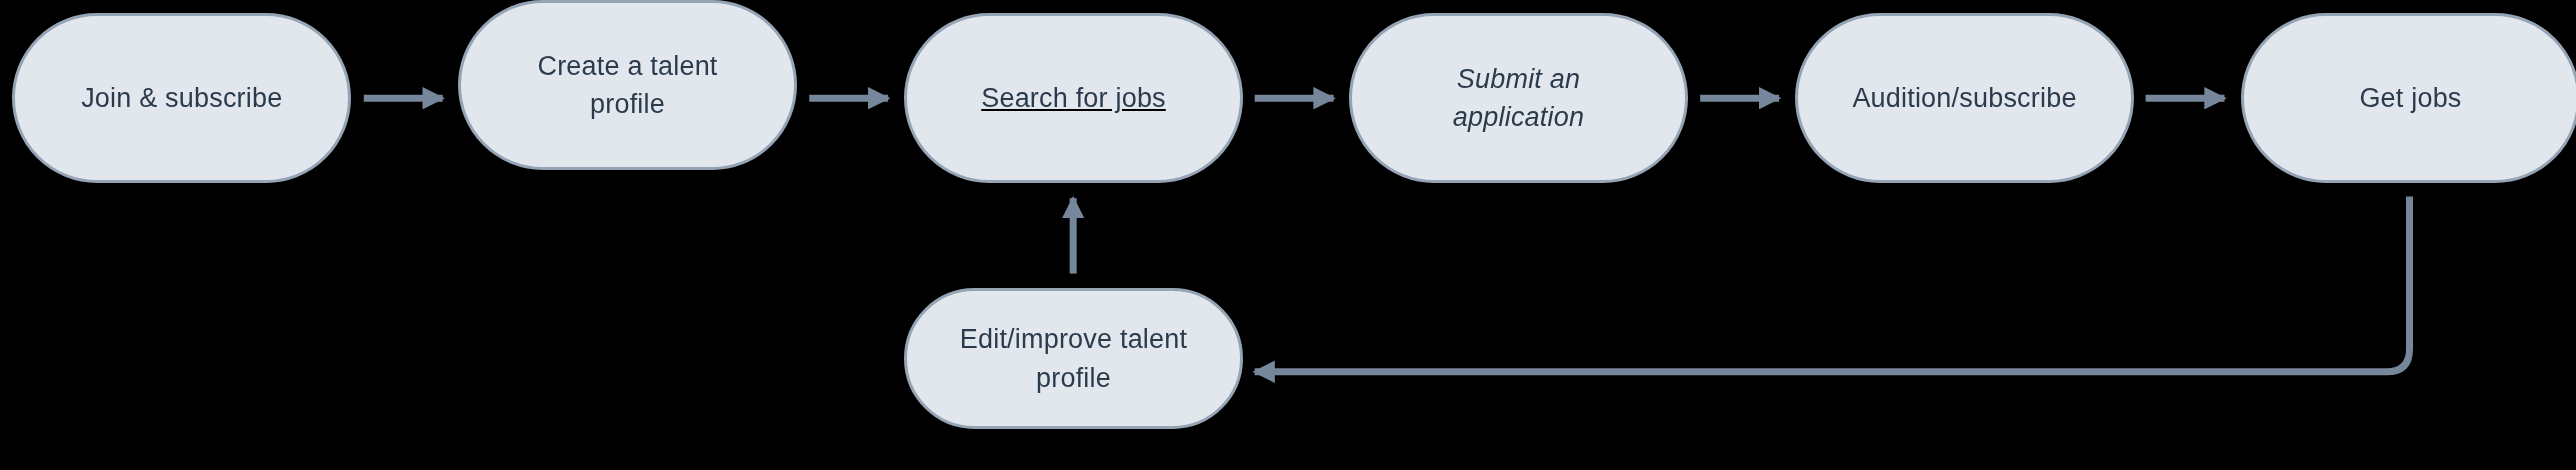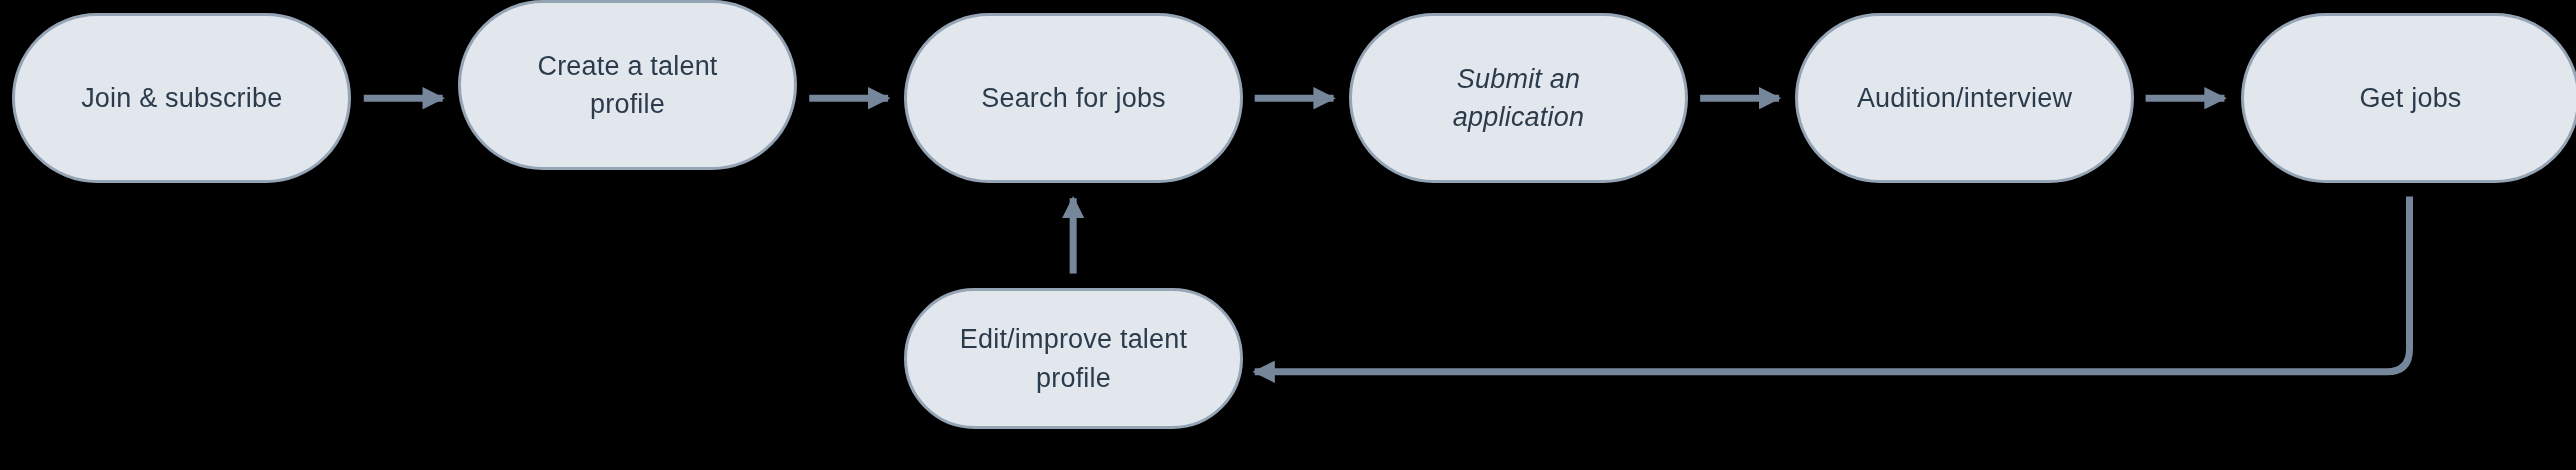--- a/index.html
+++ b/index.html
@@ -43,21 +43,21 @@
     height: 470px;
   }
   .edge {
     stroke: #76869b;
     stroke-width: 8;
     fill: none;
   }
   
   .n0 { left: 12.3px;   top: 13px; }
   .n1 { left: 458px;  top: 0; }
-  .n2 { left: 904px; top: 13px; }
+  .n2 { left: 904px; top: 13px; text-decoration: underline; }
   .n3 { left: 1349px; top: 13px; font-style: italic; }
   .n4 { left: 1795px; top: 13px; }
   .n5 { left: 2241px; top: 13px; }
   .n6 { left: 904px; top: 288px; height: 141px; }
 </style>
 </head>
 <body>
 
 <div class="canvas">
 
@@ -88,21 +88,21 @@
   <div class="node n2">
     <span class="node-label">Search for jobs</span>
   </div>
 
   <div class="node n3">
     <span class="node-label">Submit an
 application</span>
   </div>
 
   <div class="node n4">
-    <span class="node-label">Audition/interview</span>
+    <span class="node-label">Audition/subscribe</span>
   </div>
 
   <div class="node n5">
     <span class="node-label">Get jobs</span>
   </div>
 
   <div class="node n6">
     <span class="node-label">Edit/improve talent
 profile</span>
   </div>

